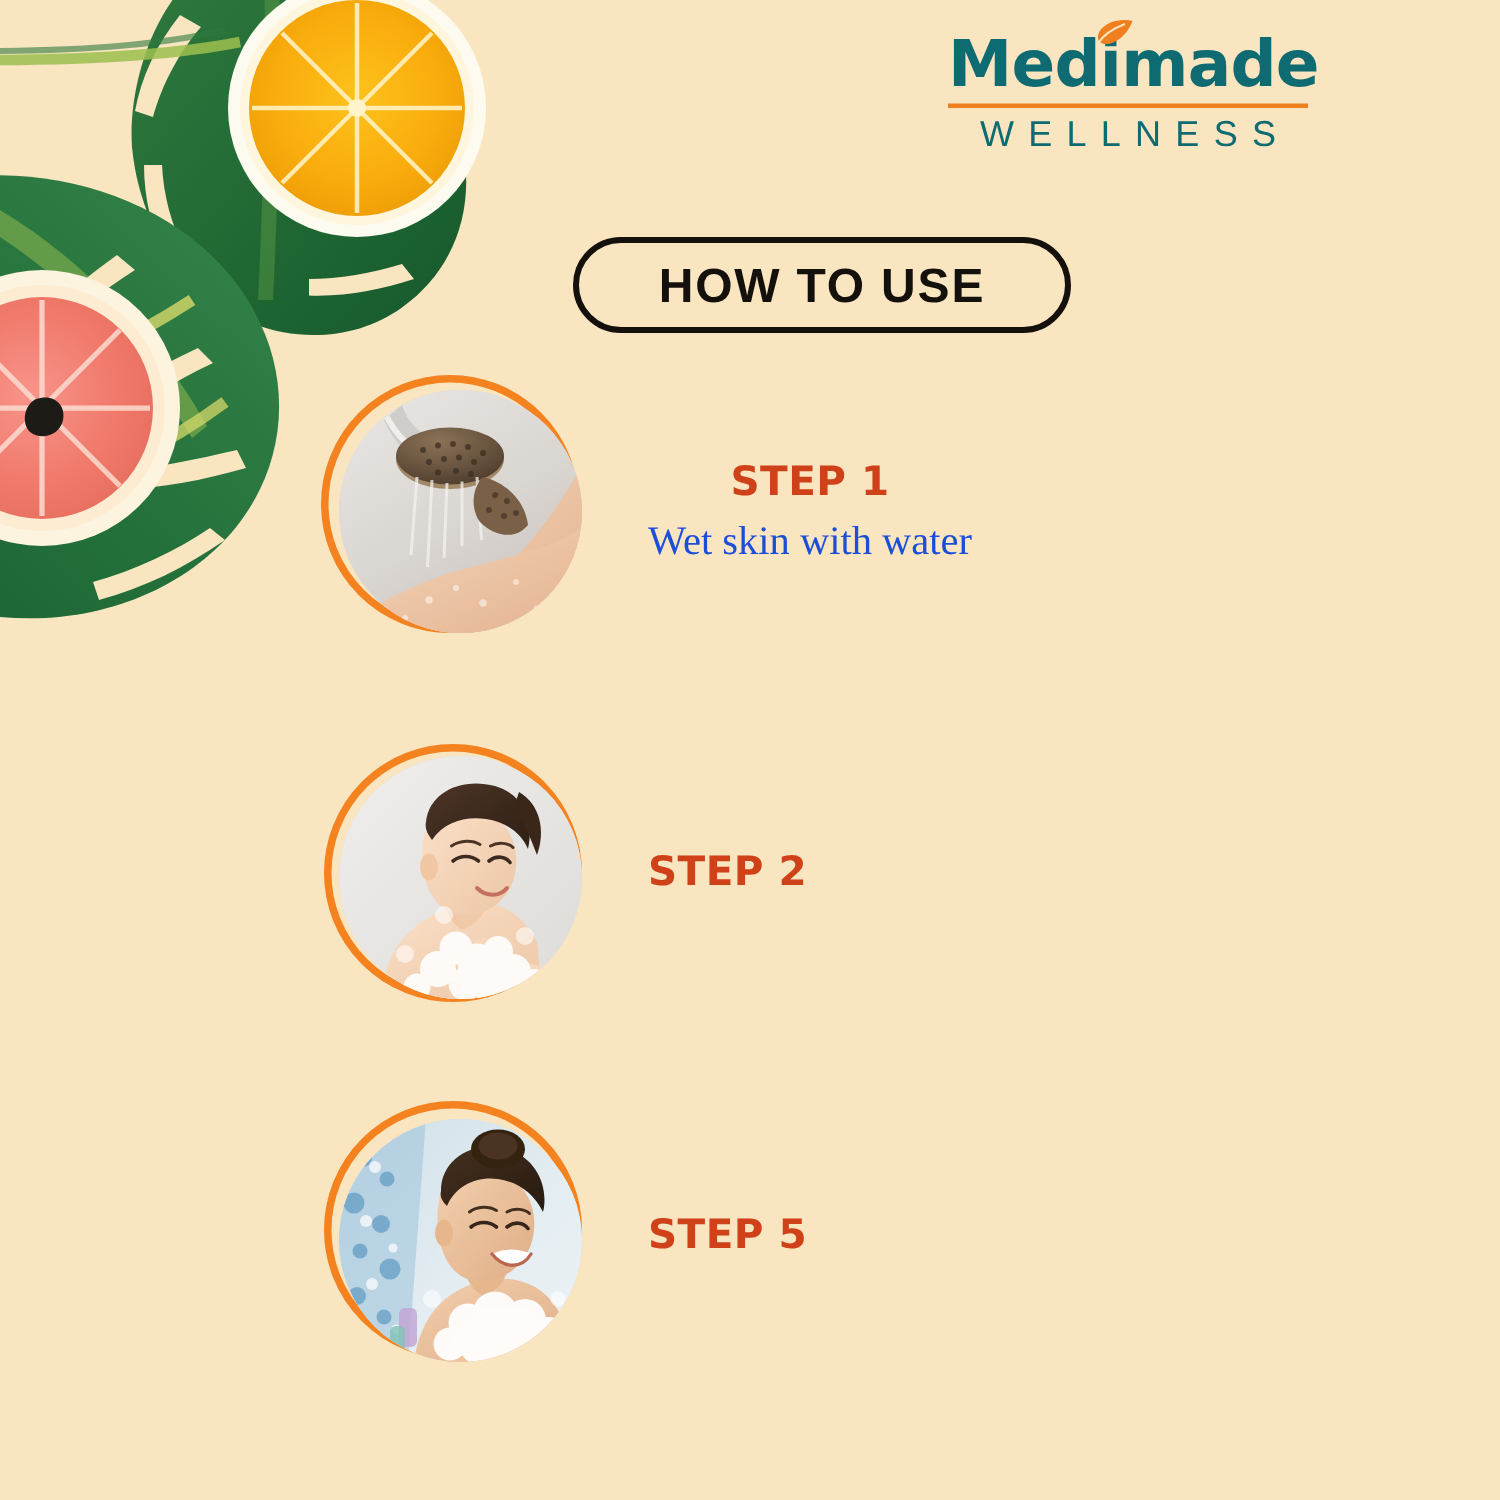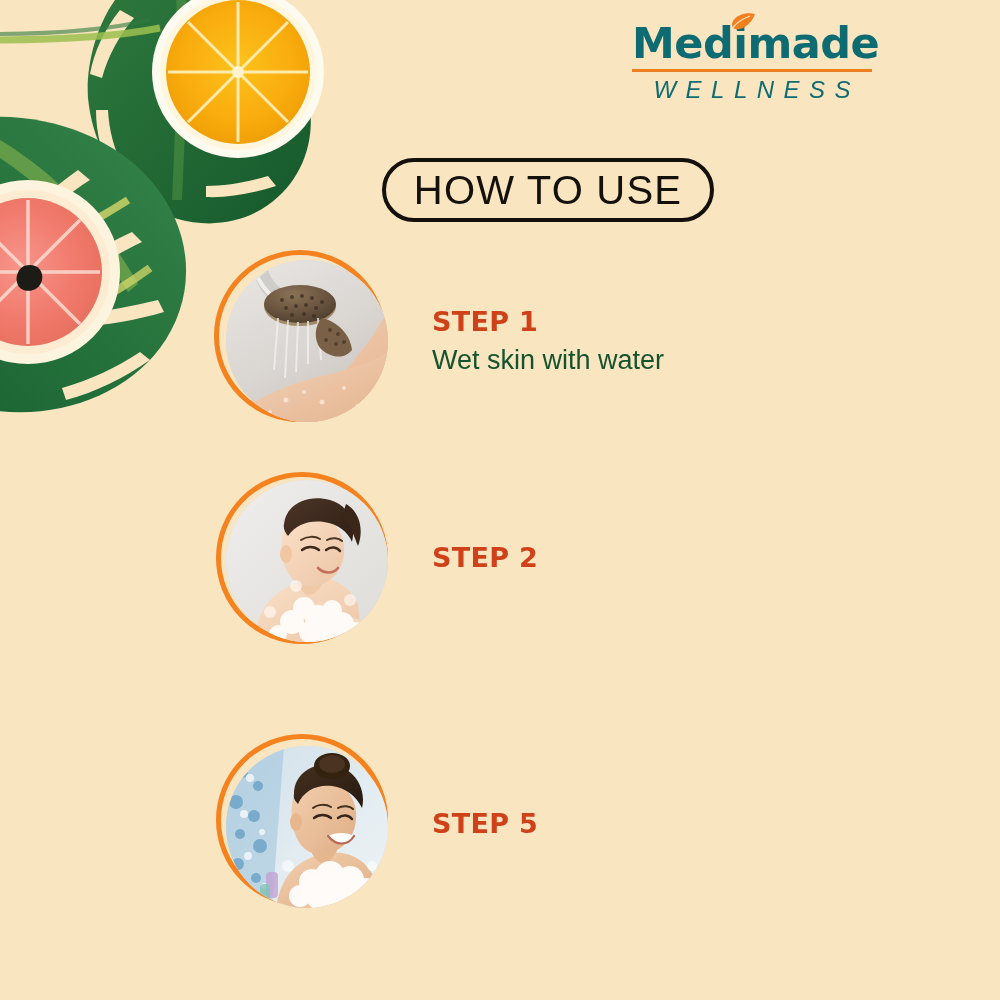--- a/index.html
+++ b/index.html
@@ -66,40 +66,39 @@
     margin: 3px 0 4px 0;
   }
   .logo-sub {
     font-family: "Liberation Sans", sans-serif;
     font-size: 24px;
     font-weight: normal;
     letter-spacing: 9.5px;
     text-indent: 9.5px;
     color: #0e6b72;
     white-space: nowrap;
-    font-style: italic;
   }
 
   
   .headline {
     position: absolute;
     left: 382px;
     top: 158px;
     width: 332px;
     height: 64px;
     border: 4px solid #14100c;
     border-radius: 34px;
     display: flex;
     align-items: center;
     justify-content: center;
   }
   .headline-text {
     font-family: "Liberation Sans", sans-serif;
-    font-size: 40px;
-    font-weight: normal;
+    font-size: 32px;
+    font-weight: bold;
     letter-spacing: 1.2px;
     color: #14100c;
     white-space: nowrap;
     text-align: center;
   }
 
   
   .steps {
     position: absolute;
     left: 0;
@@ -108,21 +107,21 @@
     height: 1000px;
   }
   .step {
     position: absolute;
     left: 214px;
     width: 620px;
     display: flex;
     align-items: center;
   }
   .step-1 { top: 248px; }
-  .step-2 { top: 468px; }
+  .step-2 { top: 492px; }
   .step-3 { top: 734px; }
 
   .thumb-wrap {
     position: relative;
     width: 184px;
     height: 184px;
     flex: 0 0 184px;
   }
   .thumb-ring {
     position: absolute;
@@ -143,34 +142,35 @@
     height: 162px;
     border-radius: 50%;
     overflow: hidden;
     background: #d8d8d8;
   }
   .thumb-photo svg { display: block; width: 100%; height: 100%; }
 
   .step-text {
     margin-left: 34px;
     padding-top: 2px;
+    text-align: center;
   }
   .step-label {
     font-family: "DejaVu Sans", sans-serif;
     font-weight: bold;
     font-size: 27px;
     letter-spacing: 0.3px;
     color: #cf4219;
     margin-bottom: 8px;
   }
   .step-desc {
-    font-family: Liberation Sans, sans-serif;
+    font-family: Liberation Serif, serif;
     font-size: 27px;
     line-height: 1.16;
-    color: #14532d;
+    color: #1d4ed8;
     white-space: pre-line;
   }
 </style>
 </head>
 <body>
 
 <div id="poster">
 
   <div class="decor-corner">
     <svg viewBox="0 0 360 450" width="360" height="450">

